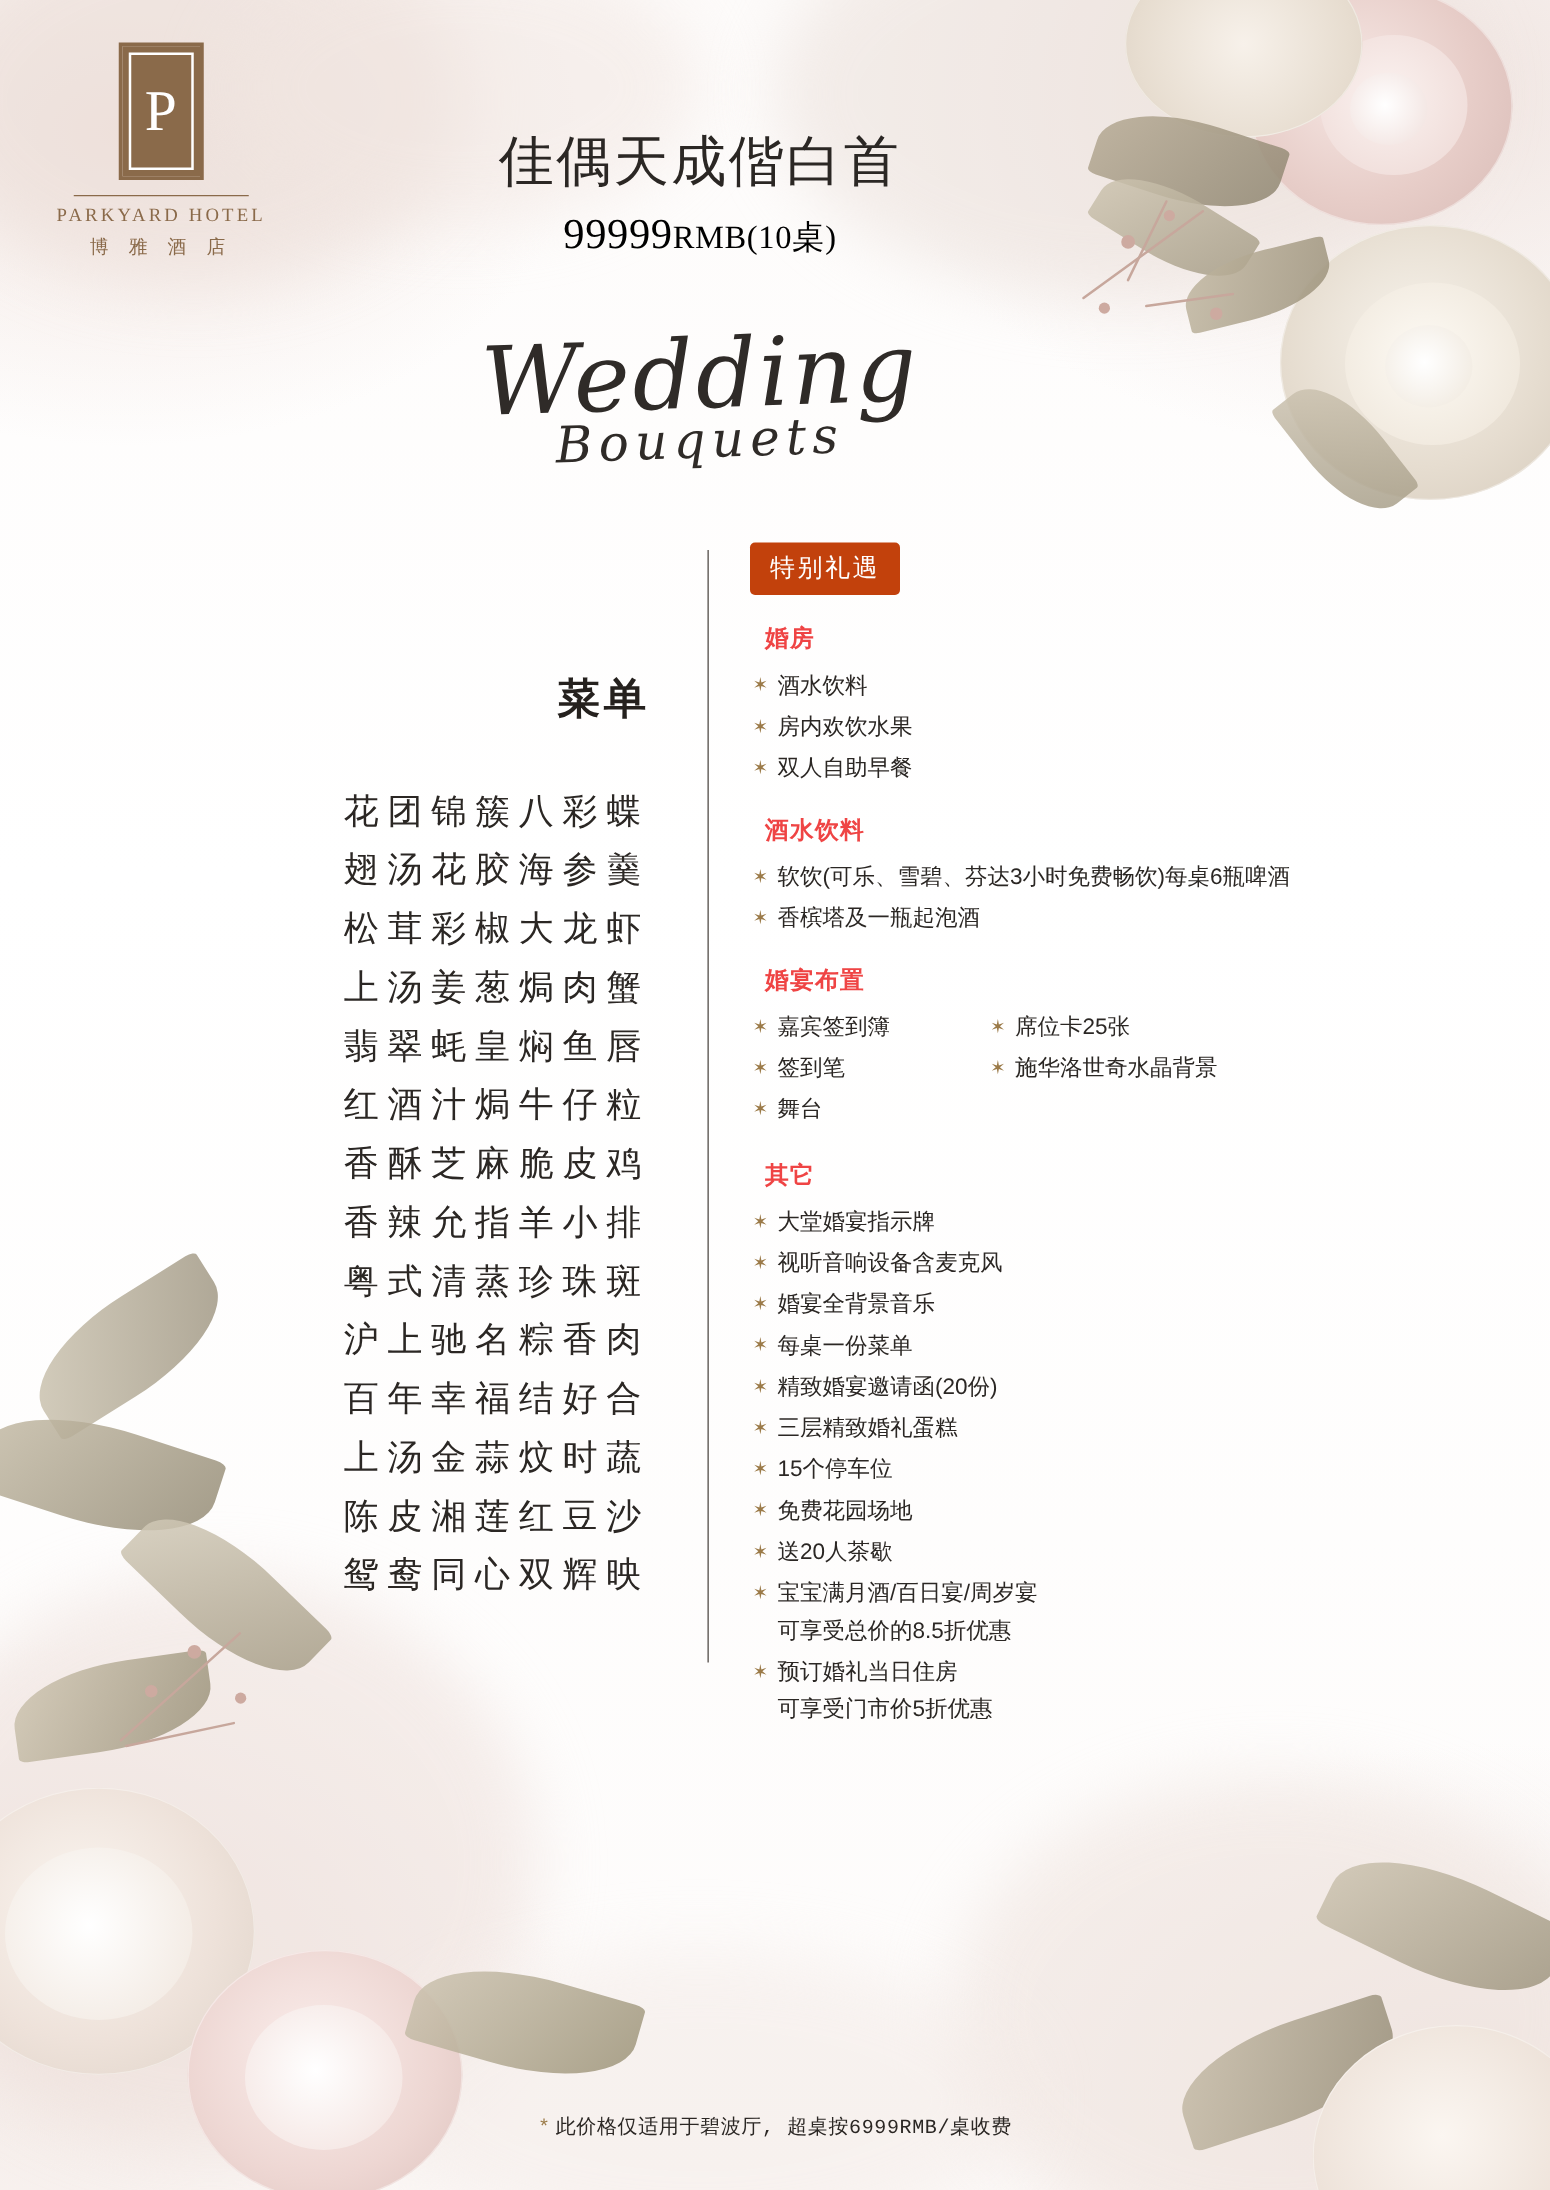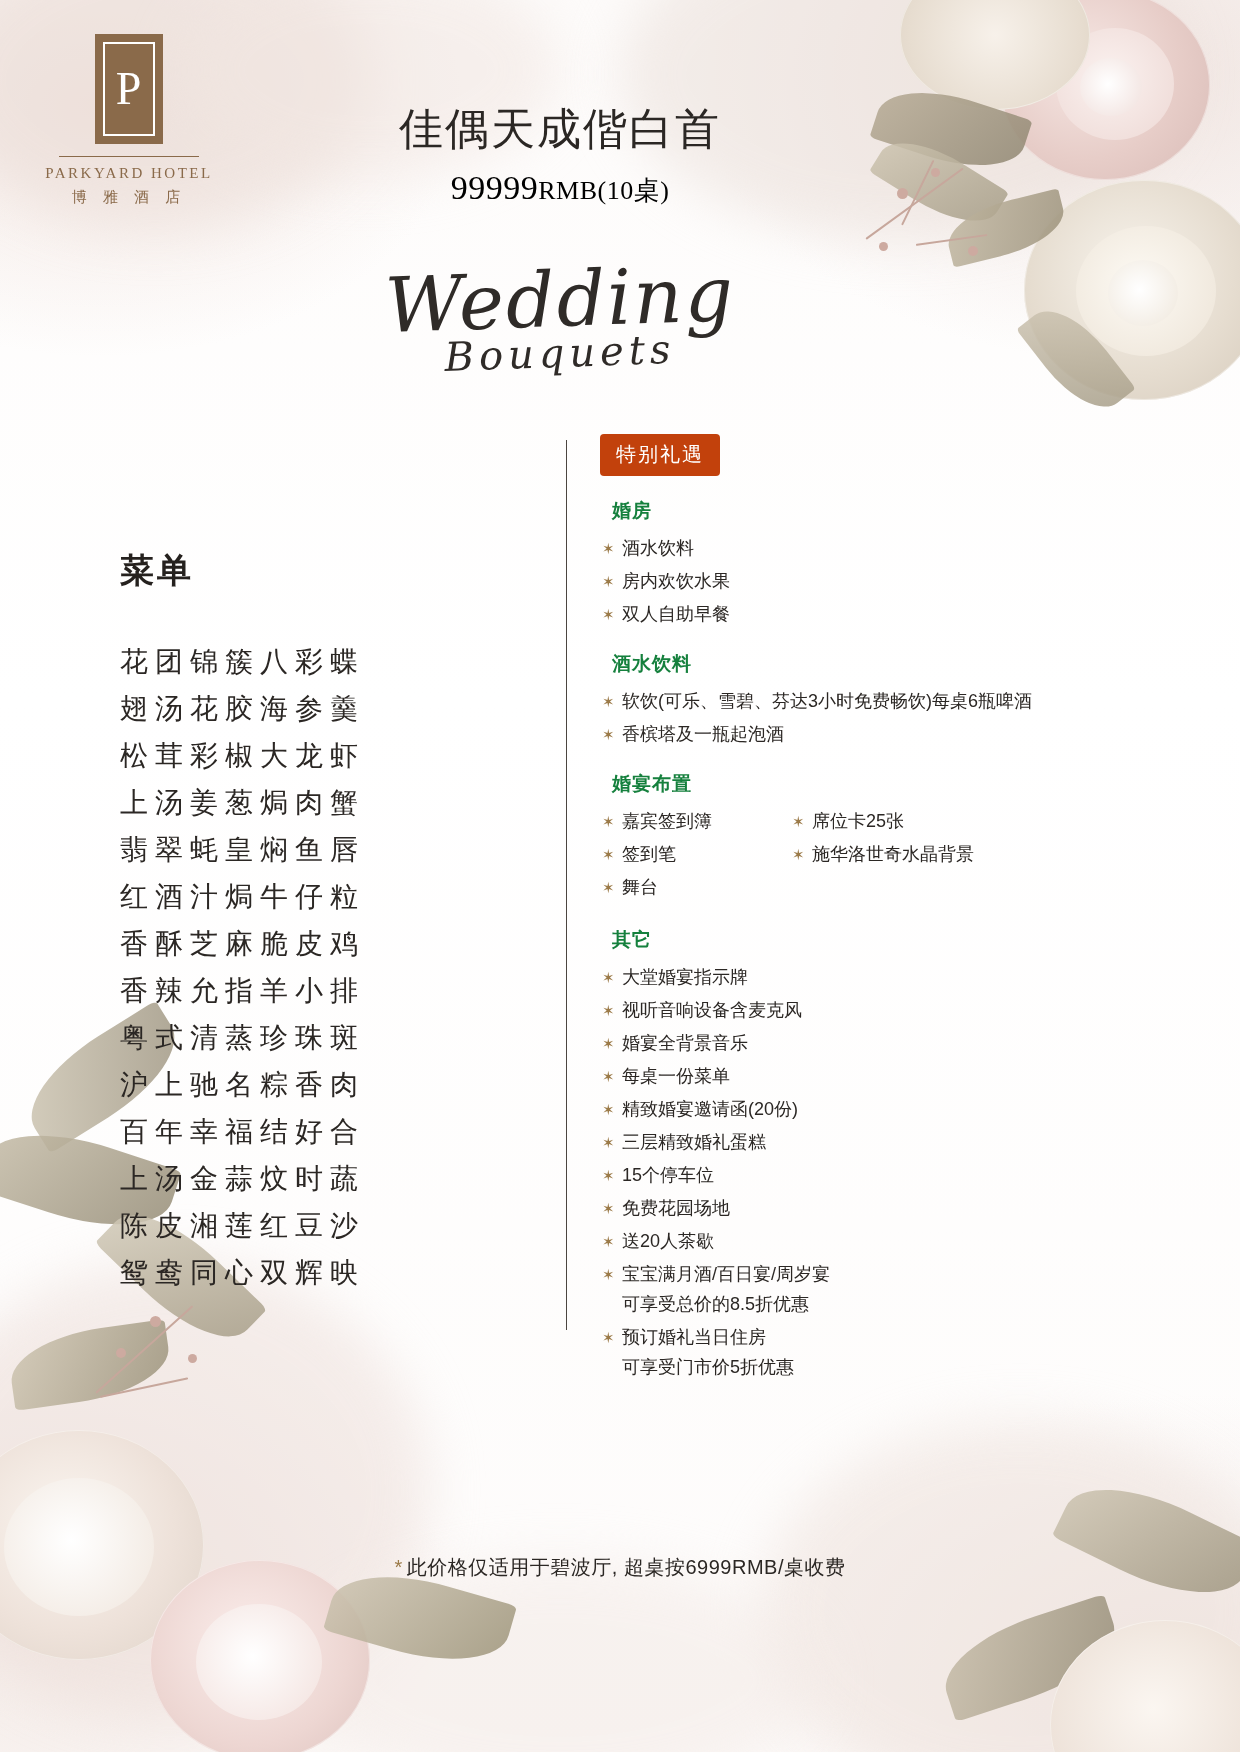--- a/index.html
+++ b/index.html
@@ -177,23 +177,23 @@
     top: 440px;
     width: 1px;
     height: 890px;
     background: #4b4540;
   }
 
   
   .menu {
     position: absolute;
     left: 120px;
-    top: 548px;
+    top: 536px;
     width: 400px;
-    text-align: left;
+    text-align: right;
   }
   .menu-title {
     font-family: "Liberation Serif", serif;
     font-size: 34px;
     letter-spacing: 3px;
     margin-bottom: 44px;
     color: #25211e;
     font-weight: bold;
   }
   .menu-item {
@@ -218,21 +218,21 @@
     color: #ffffff;
     font-size: 20px;
     letter-spacing: 2px;
     padding: 7px 16px 8px;
     border-radius: 4px;
   }
   .group {
     margin-top: 22px;
   }
   .group-title {
-    color: #15803d;
+    color: #ef4444;
     font-size: 19px;
     font-weight: bold;
     letter-spacing: 1px;
     margin: 0 0 9px 12px;
   }
   .li {
     position: relative;
     padding-left: 22px;
     font-size: 18px;
     line-height: 30px;
@@ -262,25 +262,26 @@
   }
   .two-col .li.full {
     width: 100%;
   }
 
   
   .footnote {
     position: absolute;
     left: 0;
     right: 0;
-    top: 1554px;
+    top: 1691px;
     text-align: center;
-    font-size: 20px;
+    font-size: 16px;
     color: #2b2724;
     letter-spacing: 0.5px;
+    font-family: Liberation Mono, monospace;
   }
   .footnote .star {
     color: #9b7a48;
     margin-right: 4px;
   }
 </style>
 </head>
 <body>
 
 <div class="bg"></div>

